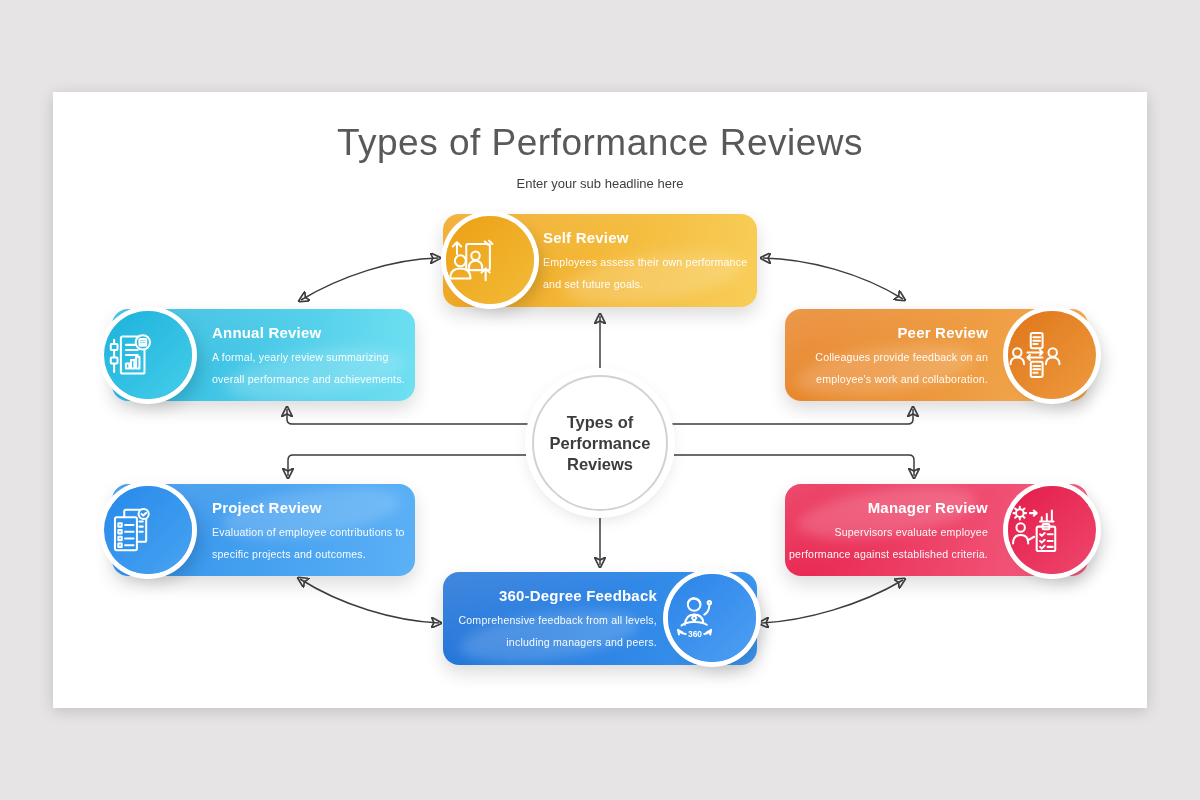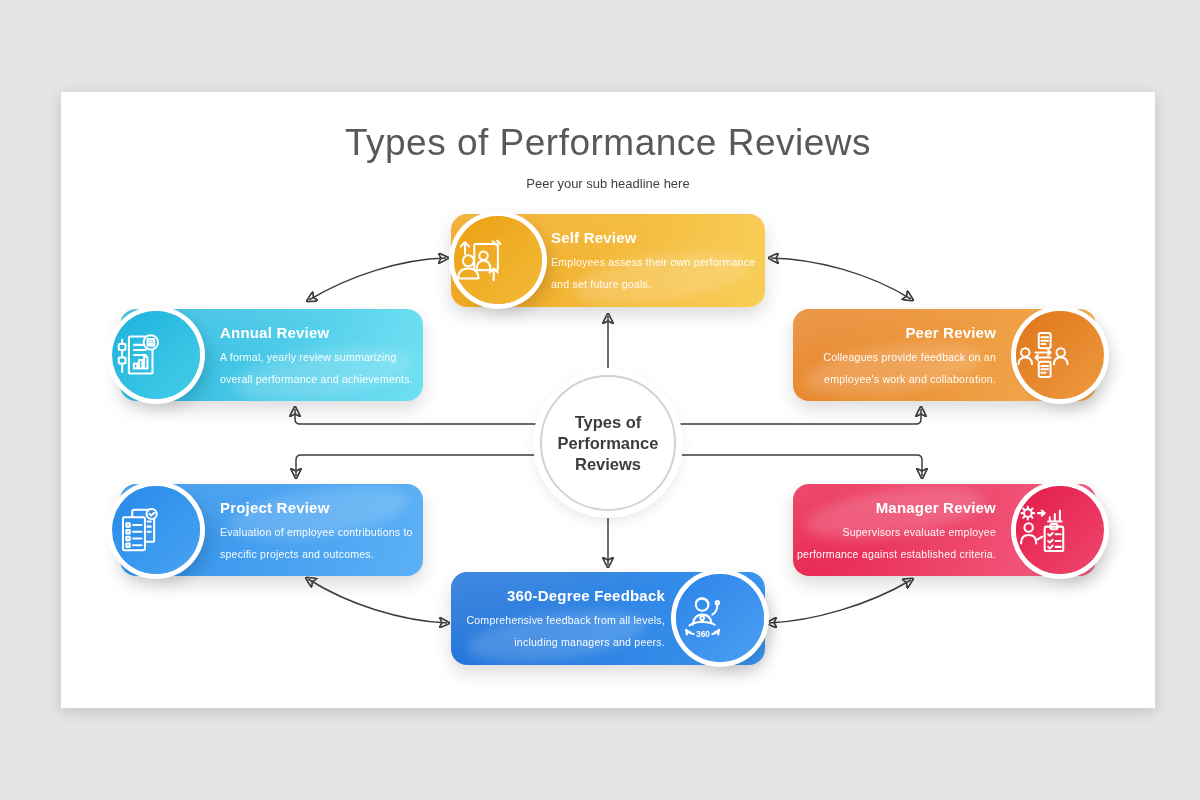--- a/index.html
+++ b/index.html
@@ -7,21 +7,20 @@
   body {
     background:#e6e4e5;
     font-family:"Liberation Sans", sans-serif;
     position:relative;
     overflow:hidden;
   }
   .canvas {
     position:absolute; left:53px; top:92px; width:1094px; height:616px;
     background:#ffffff;
     box-shadow:0 3px 14px rgba(0,0,0,.16);
-    margin-left:8px;
   }
   .main-title {
     position:absolute; top:30px; left:0; width:100%;
     text-align:center; font-size:37px; font-weight:400; color:#58595b;
     letter-spacing:.5px;
   }
   .sub-title {
     position:absolute; top:84px; left:0; width:100%;
     text-align:center; font-size:13px; color:#3f3f3f;
   }
@@ -98,21 +97,21 @@
   
   .connectors { position:absolute; inset:0; pointer-events:none; z-index:1; }
   .connectors path { stroke:#3c3c3c; stroke-width:1.5; fill:none; }
 </style>
 </head>
 <body>
 
 <div class="canvas">
 
   <h1 class="main-title">Types of Performance Reviews</h1>
-  <div class="sub-title">Peer your sub headline here</div>
+  <div class="sub-title">Enter your sub headline here</div>
 
   <svg class="connectors" viewBox="0 0 1094 616">
     <defs>
       <marker id="ah" viewBox="0 0 10 10" refX="7" refY="5" markerWidth="7.5" markerHeight="7.5" orient="auto-start-reverse">
         <path d="M0,0 L10,5 L0,10 L2.5,5 Z" fill="#3c3c3c" stroke="none"></path>
       </marker>
     </defs>
 
     <path d="M547,280 L547,224" marker-end="url(#ah)"></path>
     <path d="M547,423 L547,473" marker-end="url(#ah)"></path>

